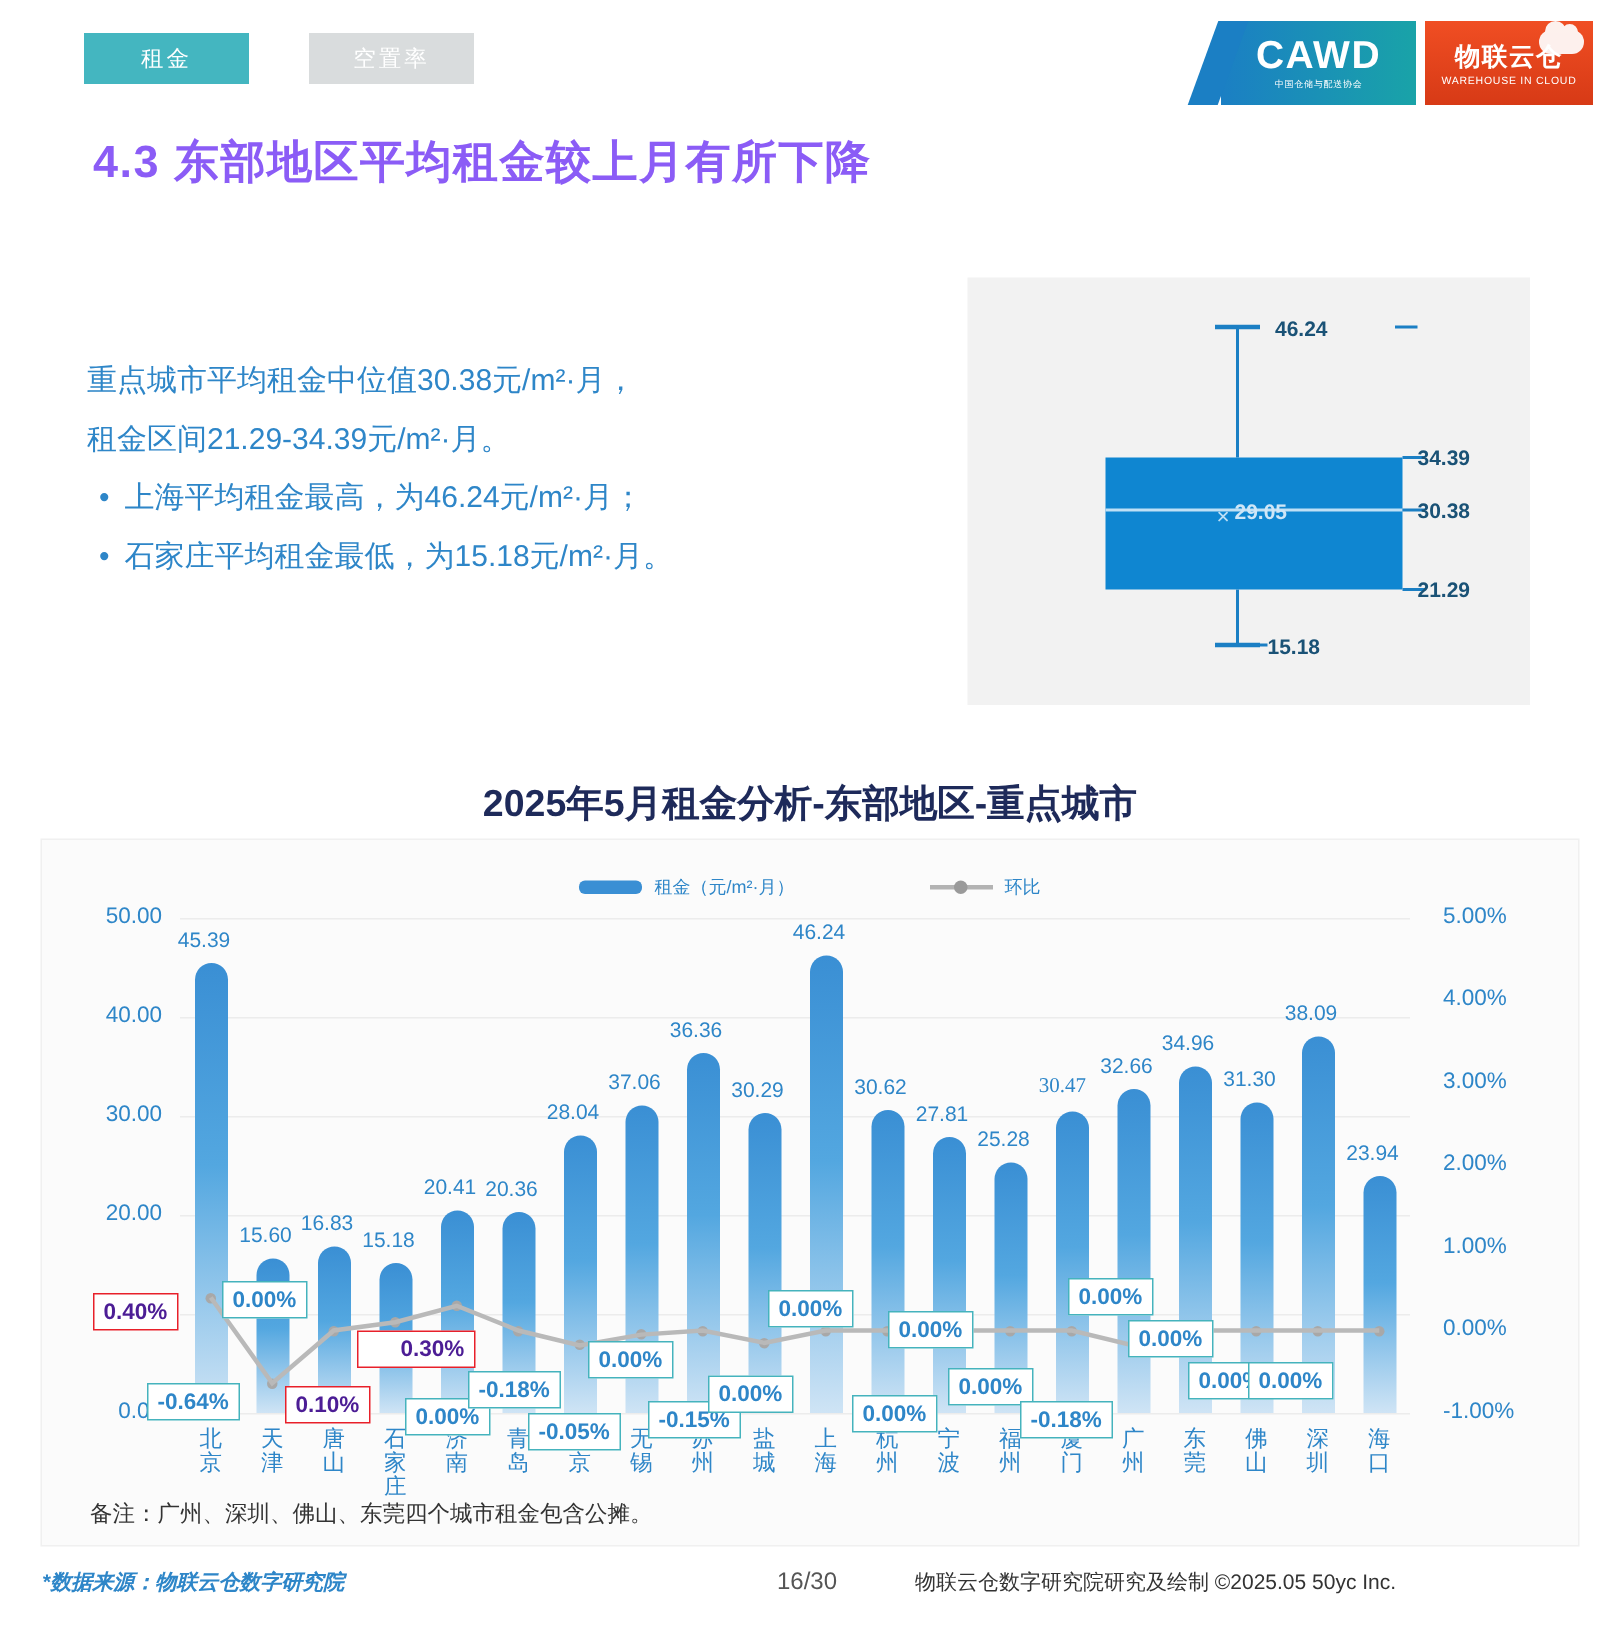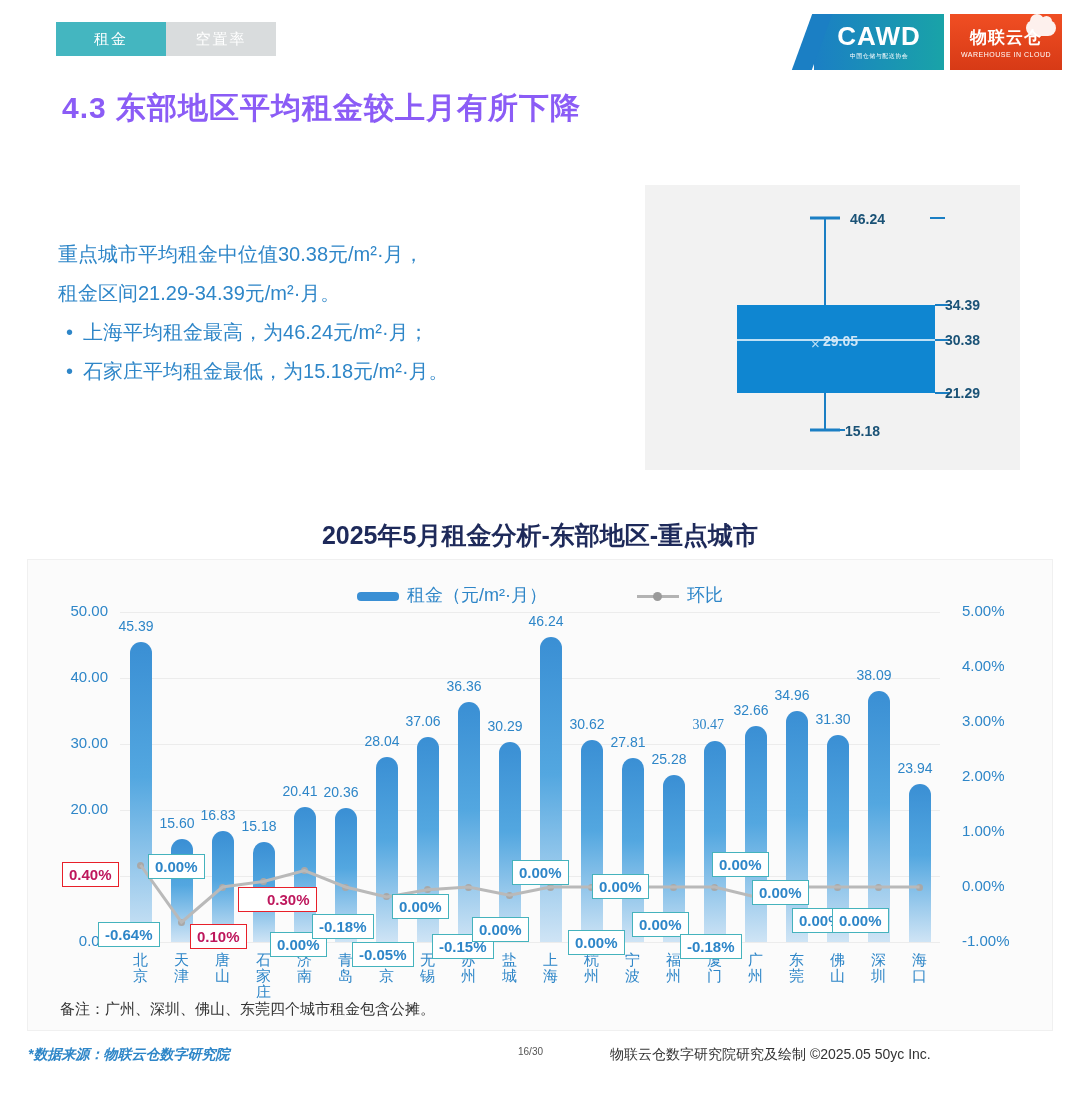--- a/index.html
+++ b/index.html
@@ -8,21 +8,21 @@
     background:#ffffff;
     font-family:"Liberation Sans","DejaVu Sans",sans-serif;
     position:relative;
     overflow:hidden;
   }
   
   .tabs{position:absolute;left:56px;top:22px;display:flex;}
   .tab{width:110px;height:34px;display:flex;align-items:center;justify-content:center;
        font-size:15px;letter-spacing:2px;color:#ffffff;}
   .tab.active{background:#44b6c0;}
-  .tab.inactive{background:#d9dcdd;color:#ffffff;}
+  .tab.inactive{background:#d9dcdd;color:#ffffff;margin-left:40px;}
   
   .logo-wrap{position:absolute;right:18px;top:14px;display:flex;align-items:center;gap:6px;}
   .cawd{width:130px;height:56px;background:linear-gradient(90deg,#1b7fc4 0%,#19a3a8 100%);
         position:relative;display:flex;flex-direction:column;align-items:center;justify-content:center;}
   .cawd .slash{position:absolute;left:-12px;top:0;width:20px;height:56px;background:#1b7fc4;
         transform:skewX(-20deg);}
   .cawd .big{color:#fff;font-weight:bold;font-size:26px;letter-spacing:1px;line-height:1;}
   .cawd .sml{color:#fff;font-size:6px;letter-spacing:0.5px;margin-top:3px;}
   .ylc{width:112px;height:56px;background:linear-gradient(180deg,#f04e23 0%,#d73a16 100%);
        position:relative;display:flex;flex-direction:column;align-items:center;justify-content:center;}
@@ -39,40 +39,40 @@
   .summary .bullet{padding-left:8px;}
   .summary .bullet:before{content:"\2022";color:#2e86c8;margin-right:10px;}
   
   .boxwrap{position:absolute;left:645px;top:185px;width:375px;height:285px;background:#f2f2f2;}
   .box-label{position:absolute;font-size:14px;font-weight:bold;color:#1a5276;}
   
   .chart-card{position:absolute;left:28px;top:560px;width:1024px;height:470px;background:#fbfbfb;
               box-shadow:0 0 0 1px #f0f0f0;}
   .chart-title{position:absolute;left:0;right:0;top:519px;text-align:center;font-size:25px;font-weight:bold;color:#1e2a5a;}
   .legend{position:absolute;top:583px;left:0;right:0;display:flex;justify-content:center;gap:90px;
-          font-size:18px;color:#2e86c8;align-items:center;}
+          font-size:12px;color:#2e86c8;align-items:center;}
   .legend .swatch{display:inline-block;width:42px;height:9px;background:#3a8fd4;border-radius:4px;margin-right:8px;vertical-align:middle;}
   .legend .line{display:inline-block;width:42px;height:3px;background:#b3b3b3;margin-right:8px;vertical-align:middle;position:relative;}
   .legend .line:after{content:"";position:absolute;left:16px;top:-3px;width:9px;height:9px;border-radius:50%;background:#9a9a9a;}
   .plot{position:absolute;left:120px;top:612px;width:820px;height:330px;}
   .axis-l,.axis-r{position:absolute;font-size:15px;color:#2e86c8;width:70px;}
   .axis-l{text-align:right;}
   .axis-r{text-align:left;}
   .gridline{position:absolute;left:0;width:820px;height:1px;background:#ececec;}
   .bar{position:absolute;bottom:0;width:22px;border-radius:11px 11px 0 0;
        background:linear-gradient(180deg,#3a8fd4 0%,#53a7e0 45%,#cfe4f5 100%);}
   .barlabel{position:absolute;font-size:14px;color:#2e86c8;white-space:nowrap;}
   .xlabel{position:absolute;font-size:15px;color:#2e86c8;width:22px;text-align:center;line-height:1.05;}
   .pct{position:absolute;font-size:15px;font-weight:bold;background:#ffffff;border:1px solid #45b3bd;
        padding:3px 6px;color:#2e86c8;white-space:nowrap;}
-  .pct.red{color:#be185d;border-color:#e8202a;}
+  .pct.red{color:#4c1d95;border-color:#e8202a;}
   .mdot{position:absolute;width:7px;height:7px;border-radius:50%;background:#a8a8a8;}
   .note{position:absolute;left:60px;top:1000px;font-size:15px;color:#333;}
   .src{position:absolute;left:28px;top:1046px;font-size:14px;font-style:italic;color:#2e86c8;font-weight:bold;}
-  .pageno{position:absolute;left:518px;top:1046px;font-size:10px;color:#555;}
+  .pageno{position:absolute;left:518px;top:1046px;font-size:16px;color:#555;}
   .credit{position:absolute;left:610px;top:1046px;font-size:14px;color:#333;}
 </style>
 </head>
 <body>
 
 <div class="tabs">
   <div class="tab active">
       <span>租金</span>
     </div>
   <div class="tab inactive">

